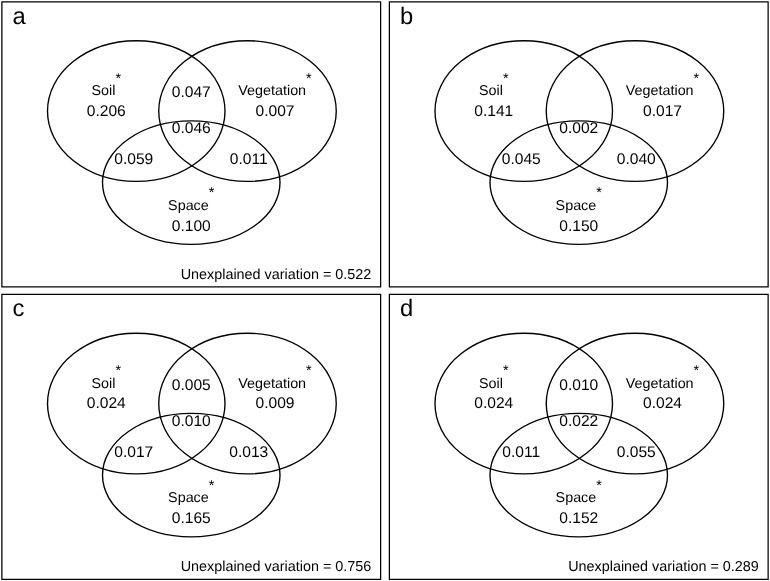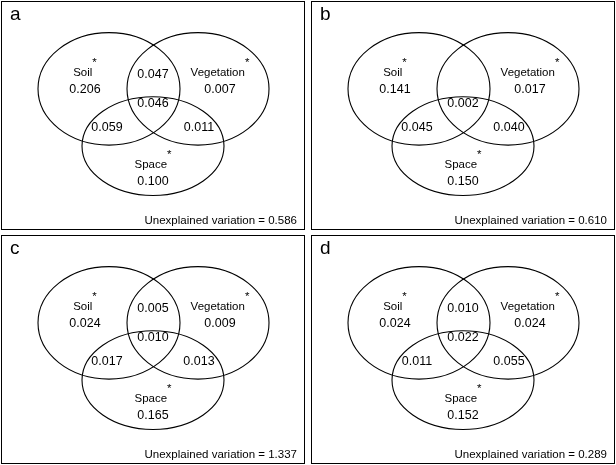--- a/index.html
+++ b/index.html
@@ -100,21 +100,21 @@
       <text class="set-value" x="218" y="92">0.007</text>
 
       <text class="set-name" x="151" y="168"><tspan>Space</tspan><tspan class="set-star" dy="-4">*</tspan></text>
       <text class="set-value" x="151" y="185">0.100</text>
 
       <text class="inter-value" x="151" y="77">0.047</text>
       <text class="inter-value" x="151" y="106">0.046</text>
       <text class="inter-value" x="105" y="131">0.059</text>
       <text class="inter-value" x="197" y="131">0.011</text>
     </svg>
-    <div class="footer-text">Unexplained variation = 0.586</div>
+    <div class="footer-text">Unexplained variation = 0.522</div>
   </div>
 
   <div class="panel">
     <div class="panel-letter">b</div>
     <svg class="venn-svg" viewBox="0 0 302 230" preserveAspectRatio="none">
       <ellipse cx="107" cy="88" rx="71" ry="57"></ellipse>
       <ellipse cx="196" cy="88" rx="71" ry="57"></ellipse>
       <ellipse cx="151" cy="146" rx="71" ry="50"></ellipse>
 
       <text class="set-name" x="83" y="75"><tspan>Soil</tspan><tspan class="set-star" dy="-4">*</tspan></text>
@@ -124,21 +124,20 @@
       <text class="set-value" x="218" y="92">0.017</text>
 
       <text class="set-name" x="151" y="168"><tspan>Space</tspan><tspan class="set-star" dy="-4">*</tspan></text>
       <text class="set-value" x="151" y="185">0.150</text>
 
       <text class="inter-value" x="151" y="77"></text>
       <text class="inter-value" x="151" y="106">0.002</text>
       <text class="inter-value" x="105" y="131">0.045</text>
       <text class="inter-value" x="197" y="131">0.040</text>
     </svg>
-    <div class="footer-text">Unexplained variation = 0.610</div>
   </div>
 
   <div class="panel">
     <div class="panel-letter">c</div>
     <svg class="venn-svg" viewBox="0 0 302 230" preserveAspectRatio="none">
       <ellipse cx="107" cy="88" rx="71" ry="57"></ellipse>
       <ellipse cx="196" cy="88" rx="71" ry="57"></ellipse>
       <ellipse cx="151" cy="146" rx="71" ry="50"></ellipse>
 
       <text class="set-name" x="83" y="75"><tspan>Soil</tspan><tspan class="set-star" dy="-4">*</tspan></text>
@@ -148,21 +147,21 @@
       <text class="set-value" x="218" y="92">0.009</text>
 
       <text class="set-name" x="151" y="168"><tspan>Space</tspan><tspan class="set-star" dy="-4">*</tspan></text>
       <text class="set-value" x="151" y="185">0.165</text>
 
       <text class="inter-value" x="151" y="77">0.005</text>
       <text class="inter-value" x="151" y="106">0.010</text>
       <text class="inter-value" x="105" y="131">0.017</text>
       <text class="inter-value" x="197" y="131">0.013</text>
     </svg>
-    <div class="footer-text">Unexplained variation = 1.337</div>
+    <div class="footer-text">Unexplained variation = 0.756</div>
   </div>
 
   <div class="panel">
     <div class="panel-letter">d</div>
     <svg class="venn-svg" viewBox="0 0 302 230" preserveAspectRatio="none">
       <ellipse cx="107" cy="88" rx="71" ry="57"></ellipse>
       <ellipse cx="196" cy="88" rx="71" ry="57"></ellipse>
       <ellipse cx="151" cy="146" rx="71" ry="50"></ellipse>
 
       <text class="set-name" x="83" y="75"><tspan>Soil</tspan><tspan class="set-star" dy="-4">*</tspan></text>

